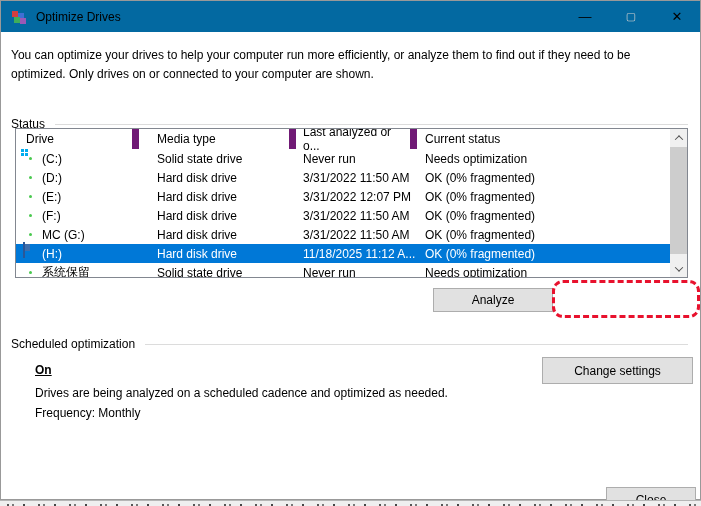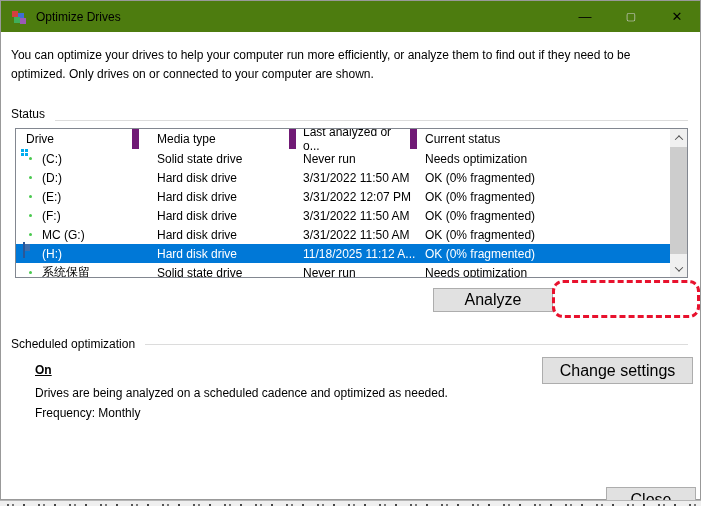--- a/index.html
+++ b/index.html
@@ -1,38 +1,38 @@
 <!DOCTYPE html>
 <html><head>
 <meta charset="utf-8">
 <style>
   * { margin:0; padding:0; box-sizing:border-box; }
   html,body { width:701px; height:506px; background:#fff; font-family:"Liberation Sans", sans-serif; font-size:12px; color:#000; overflow:hidden; }
   .window { position:relative; width:701px; height:500px; background:#fff; border:1px solid #999; }
 
   
-  .titlebar { position:absolute; top:0; left:0; right:0; height:31px; display:flex; align-items:center; background:#4d7c0f;justify-content:space-between; }
+  .titlebar { position:absolute; top:0; left:0; right:0; height:31px; display:flex; align-items:center; background:#0369a1;justify-content:space-between; }
   .app-icon { width:16px; height:14px; margin-left:10px; position:relative; display:inline-block; }
   .app-icon .b { position:absolute; width:6px; height:6px; }
   .b1 { left:1px; top:1px; background:#d43f3f; }
   .b2 { left:7px; top:3px; background:#3f6fd4; }
   .b3 { left:3px; top:7px; background:#3fae5a; }
   .b4 { left:9px; top:8px; background:#9b59b6; }
   .title-text { margin-left:9px; font-size:12px; }
   .win-btns { margin-left:auto; display:flex; height:31px; }
   .win-btn { width:46px; height:31px; display:flex; align-items:center; justify-content:center; font-size:13px; cursor:default; }
   .win-btn.max { color:#cfcfcf; font-size:11px; }
 
   
   .intro { position:absolute; left:10px; top:45px; width:672px; line-height:19px; }
 
   
   .group-header { position:absolute; left:10px; right:12px; display:flex; align-items:center; }
   .group-line { flex:1; height:1px; background:#dcdcdc; margin-left:10px; }
-  .gh-status { top:106px;align-items:flex-end; }
+  .gh-status { top:116px; }
   .gh-sched { top:336px; }
 
   
   .listview { position:absolute; left:14px; top:127px; width:673px; height:150px; border:1px solid #828790; background:#fff; overflow:hidden; }
   .lv-header { position:relative; height:20px; }
   .hcell { position:absolute; top:0; height:20px; display:flex; align-items:center; border-right:7px solid #701a75; }
   .hc0 { left:0; width:123px; padding-left:10px; }
   .hc1 { left:123px; width:157px; padding-left:18px; }
   .hc2 { left:280px; width:121px; padding-left:7px; }
   .hc3 { left:401px; width:255px; padding-left:8px; border-right:none; }
@@ -54,21 +54,21 @@
   
   .sbar { position:absolute; top:0; right:0; width:17px; height:148px; background:#f0f0f0; }
   .sb-btn { position:absolute; left:0; width:17px; height:17px; display:flex; align-items:center; justify-content:center; }
   .sb-up { top:0; } .sb-dn { bottom:0; }
   .chev { width:6px; height:6px; border-left:1px solid #505050; border-top:1px solid #505050; }
   .chev.up { transform:rotate(45deg) translate(1px,1px); }
   .chev.dn { transform:rotate(225deg) translate(1px,1px); }
   .sb-thumb { position:absolute; left:0; top:18px; width:17px; height:107px; background:#cdcdcd; }
 
   
-  .btn { position:absolute; background:#e1e1e1; border:1px solid #adadad; display:flex; align-items:center; justify-content:center; font-size:16px; cursor:default; }
+  .btn { position:absolute; background:#e1e1e1; border:1px solid #adadad; display:flex; align-items:center; justify-content:center; font-size:12px; cursor:default; }
   .btn-analyze { left:432px; top:287px; width:120px; height:24px; }
   .btn-optimize { left:565px; top:287px; width:127px; height:24px; }
   .btn-change { left:541px; top:356px; width:151px; height:27px; }
   .btn-close { left:605px; top:470px; width:90px; height:25px;margin-top:16px; }
   .annotation { position:absolute; left:551px; top:279px; width:148px; height:38px; border:3px dashed #e8112d; border-radius:11px; pointer-events:none; }
 
   
   .sched-state { position:absolute; left:34px; top:362px; font-weight:bold;text-decoration:underline; }
   .sched-desc  { position:absolute; left:34px; top:385px; }
   .sched-freq  { position:absolute; left:34px; top:405px; }

